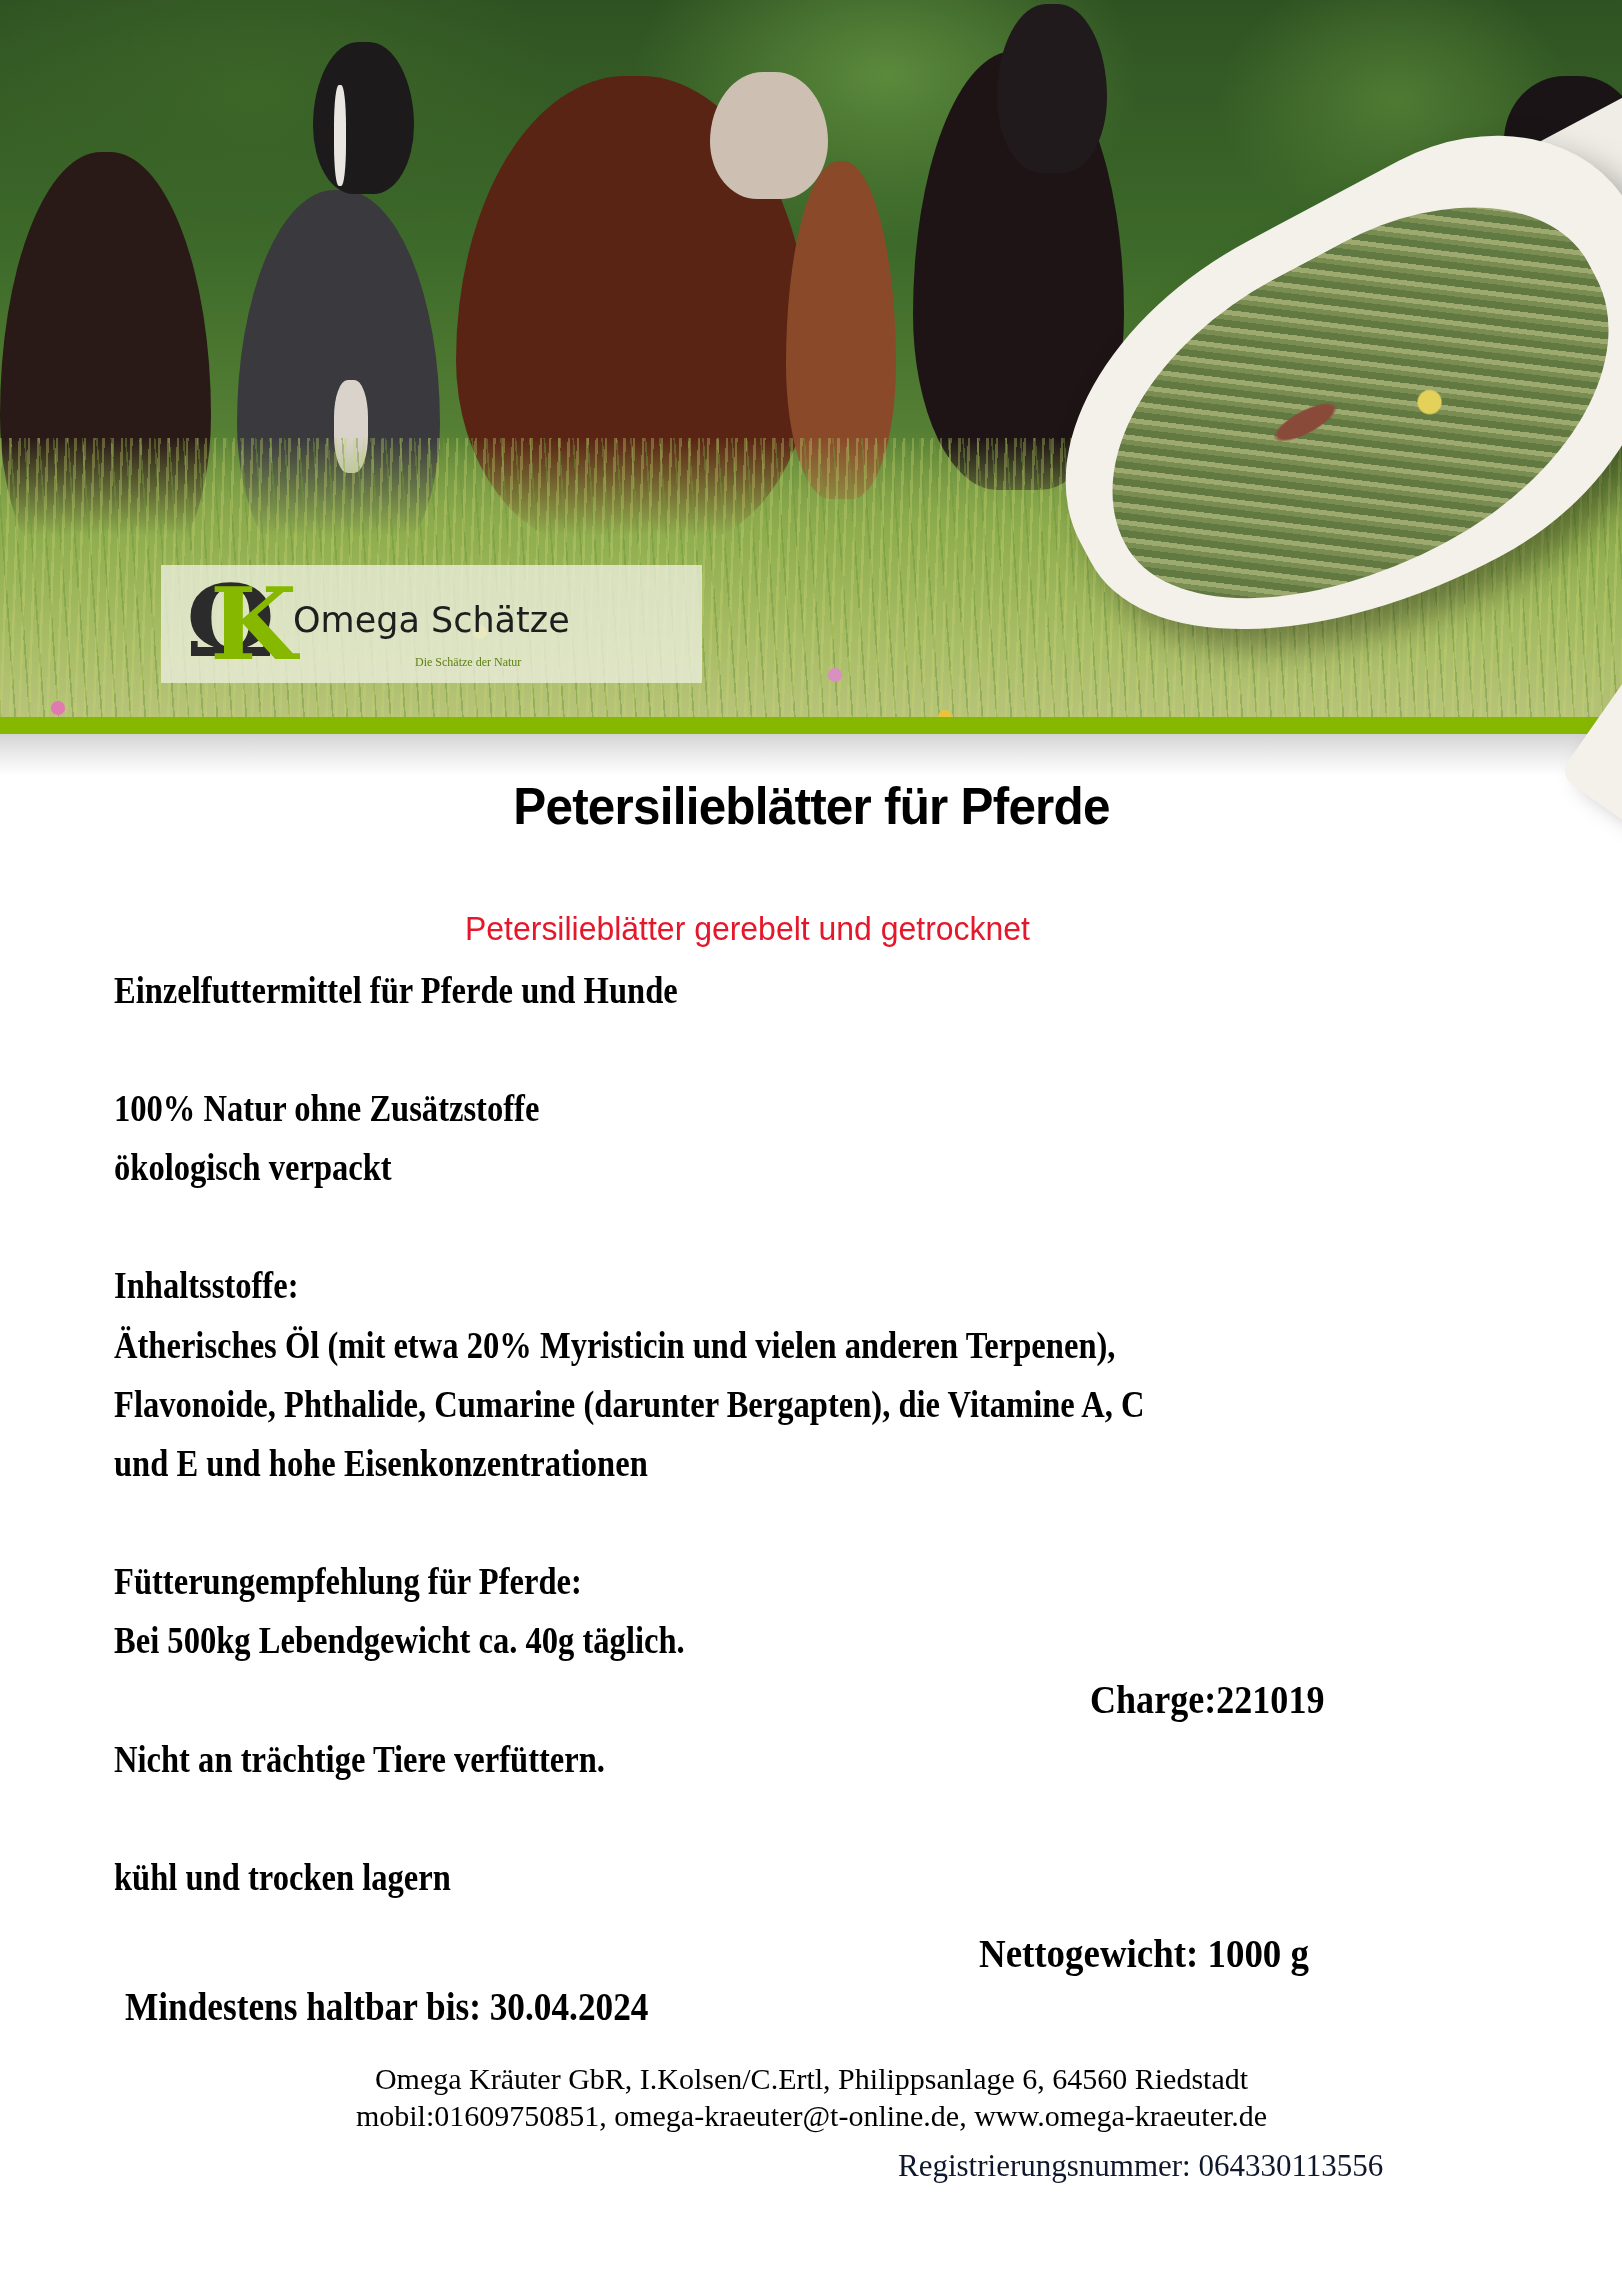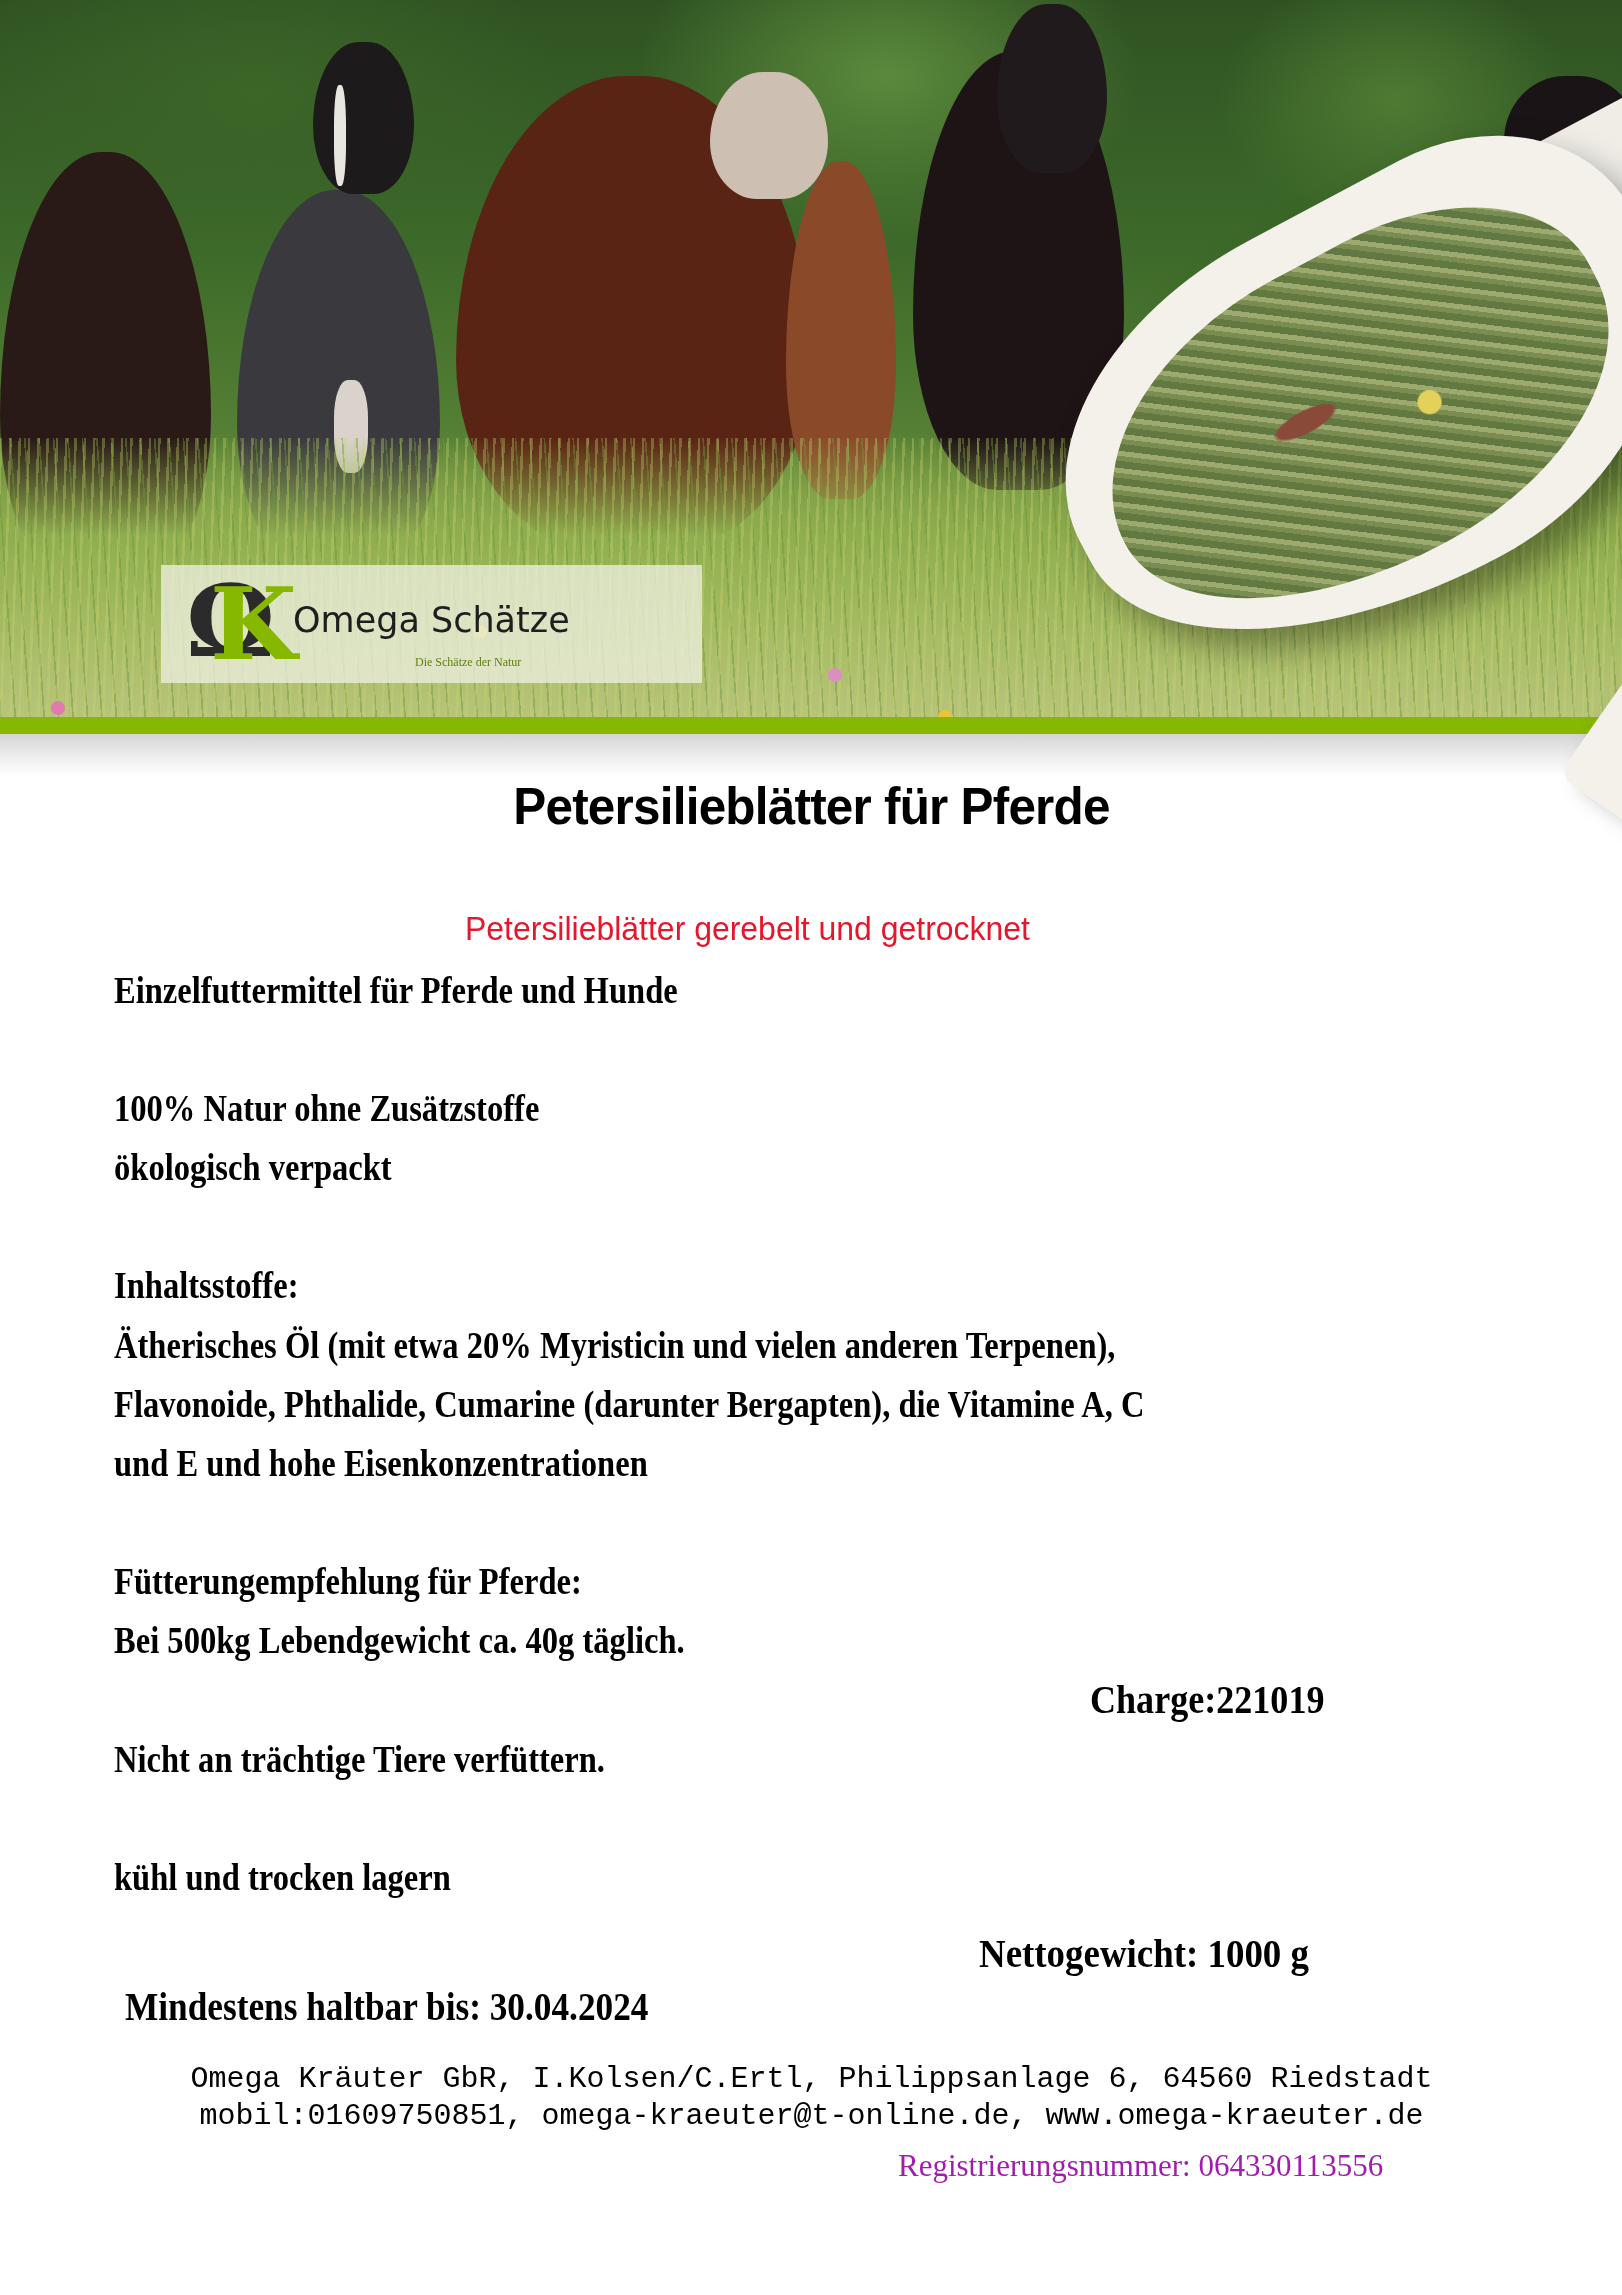--- a/index.html
+++ b/index.html
@@ -109,25 +109,25 @@
       font-family: "Liberation Serif", serif; font-weight: bold; font-size: 41px; color: #000; white-space: nowrap;
       transform: scaleX(0.9); transform-origin: left;
     }
     .mhd {
       position: absolute; left: 125px; top: 1982px;
       font-family: "Liberation Serif", serif; font-weight: bold; font-size: 41px; color: #000; white-space: nowrap;
       transform: scaleX(0.86); transform-origin: left;
     }
     .address {
       position: absolute; left: 0; width: 1623px; text-align: center;
-      font-family: Liberation Mono, monospace; font-size: 30px; color: #000; white-space: nowrap;
+      font-family: Liberation Serif, serif; font-size: 30px; color: #000; white-space: nowrap;
     }
     .regnr {
       position: absolute; left: 898px; top: 2148px;
-      font-family: "Liberation Serif", serif; font-size: 31px; color: #a21caf; white-space: nowrap;
+      font-family: "Liberation Serif", serif; font-size: 31px; color: #0f172a; white-space: nowrap;
     }
   </style>
 </head>
 <body>
 
 <div class="hero">
 
   <div class="horse" style="left:0;top:152px;width:211px;height:439px;background:#2a1a17;"></div>
   <div class="horse" style="left:237px;top:190px;width:203px;height:389px;background:#3a3a3e;"></div>
   <div class="horse-head" style="left:313px;top:42px;width:101px;height:152px;background:#1d1a1c;"></div>

